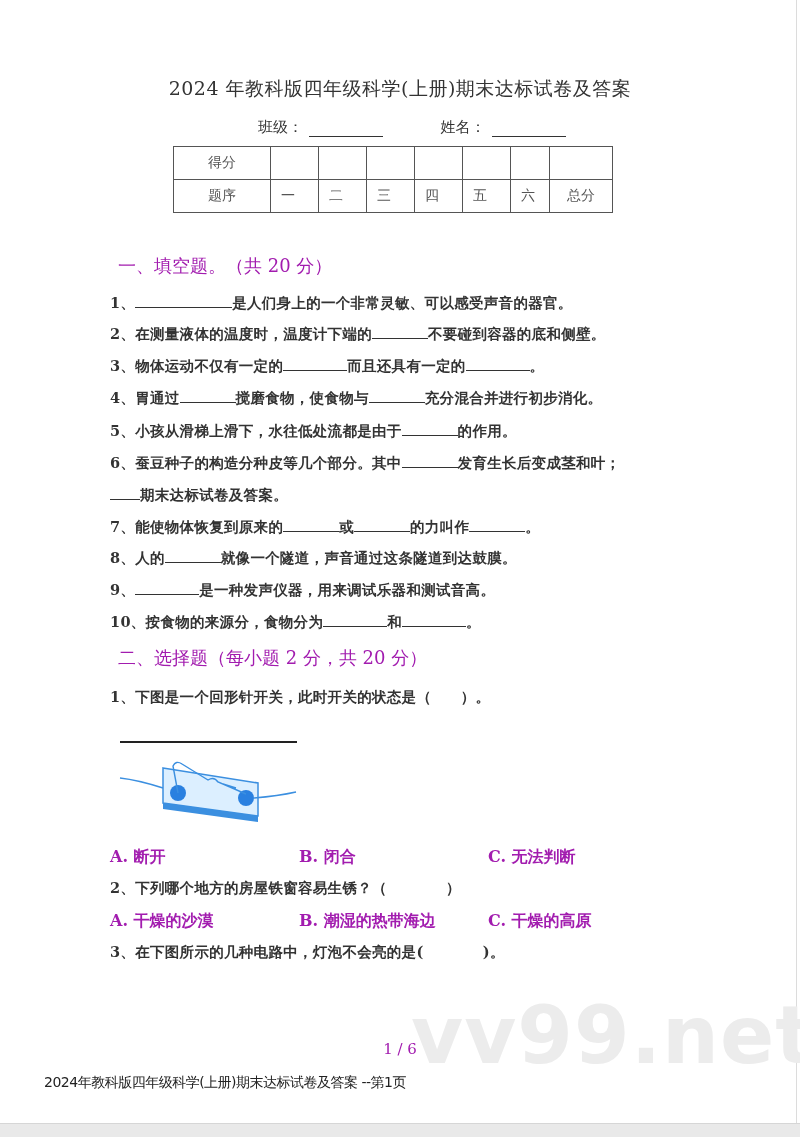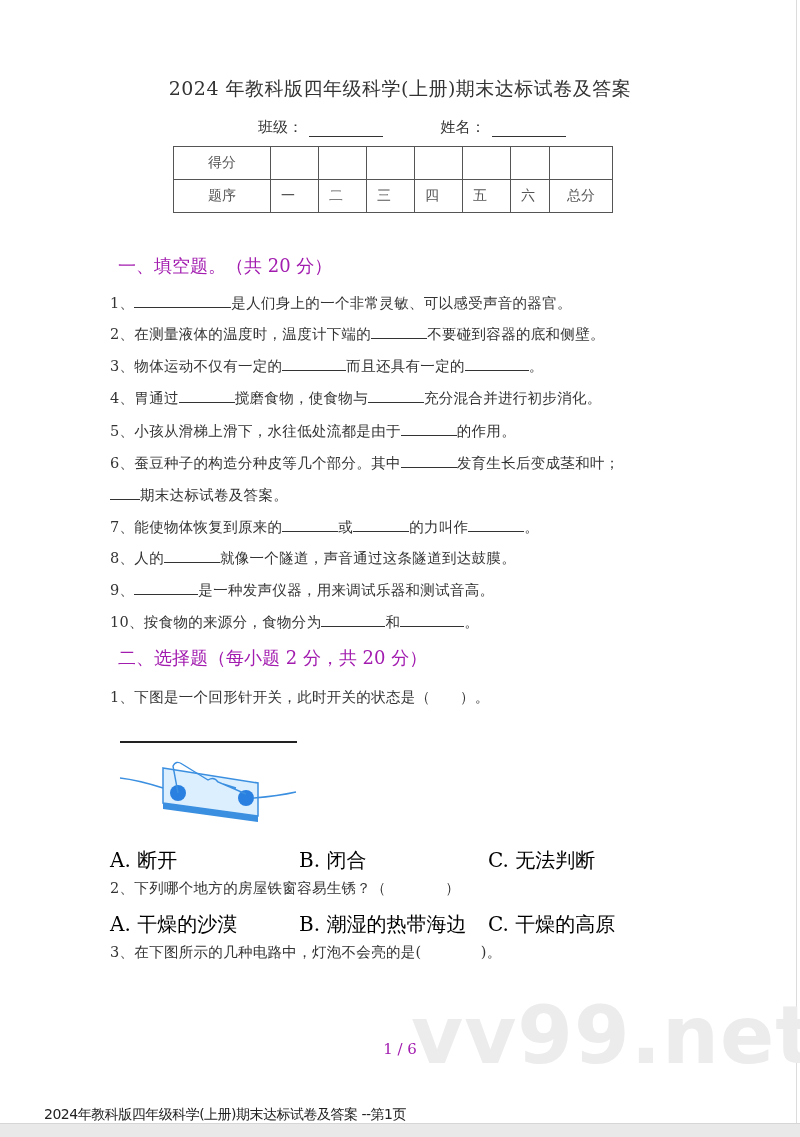--- a/index.html
+++ b/index.html
@@ -18,31 +18,31 @@
   .info-row .blank { display:inline-block; width:74px; border-bottom:1px solid #333; height:14px; vertical-align:bottom; margin-left:6px; }
   .info-row .gap { display:inline-block; width:48px; }
 
   table.score { position:absolute; left:173px; top:146px; border-collapse:collapse; font-size:14px; color:#555; }
   table.score td { border:1px solid #555; height:32px; padding:0; text-align:center; }
   table.score td.first { width:96px; }
   table.score td.num { width:48px; text-align:left; padding-left:10px; box-sizing:border-box; }
   table.score td.total { width:62px; }
 
   .section-head { position:absolute; left:118px; font-size:18px; color:#a21caf; }
-  .q { position:absolute; left:110px; font-size:14.5px; color:#333; white-space:nowrap; letter-spacing:0.3px; }
+  .q { position:absolute; left:110px; font-size:14.5px; color:#333; white-space:nowrap; letter-spacing:0.3px;font-weight:bold; }
   .blank-line { display:inline-block; border-bottom:1px solid #333; height:13px; vertical-align:baseline; }
 
   .figure-rule { position:absolute; left:120px; top:741px; width:177px; height:2px; background:#222; }
   .switch-fig { position:absolute; left:118px; top:758px; width:190px; height:70px; }
 
-  .opt { position:absolute; font-size:20px; color:#000000; white-space:nowrap; }
+  .opt { position:absolute; font-size:16px; color:#a21caf; white-space:nowrap;font-weight:bold; }
 
   .watermark { position:absolute; left:368px; top:996px; font-family:"DejaVu Sans", sans-serif; font-weight:bold; font-size:80px; color:#ececec; letter-spacing:1px; line-height:1;margin-left:43px; }
   .page-num { position:absolute; left:0; width:800px; top:1040px; text-align:center; font-size:15px; color:#a21caf; }
-  .footer { position:absolute; left:44px; top:1074px; font-family:"DejaVu Sans", sans-serif; font-size:14px; color:#222; letter-spacing:-0.5px;margin-top:32px; }
+  .footer { position:absolute; left:44px; top:1074px; font-family:"DejaVu Sans", sans-serif; font-size:14px; color:#222; letter-spacing:-0.5px; }
 </style>
 </head>
 <body>
 
 <div class="page-edge-right"></div>
 <div class="bottom-band"></div>
 
 <div class="watermark">vv99.net</div>
 
 <div class="title">2024 年教科版四年级科学(上册)期末达标试卷及答案</div>

